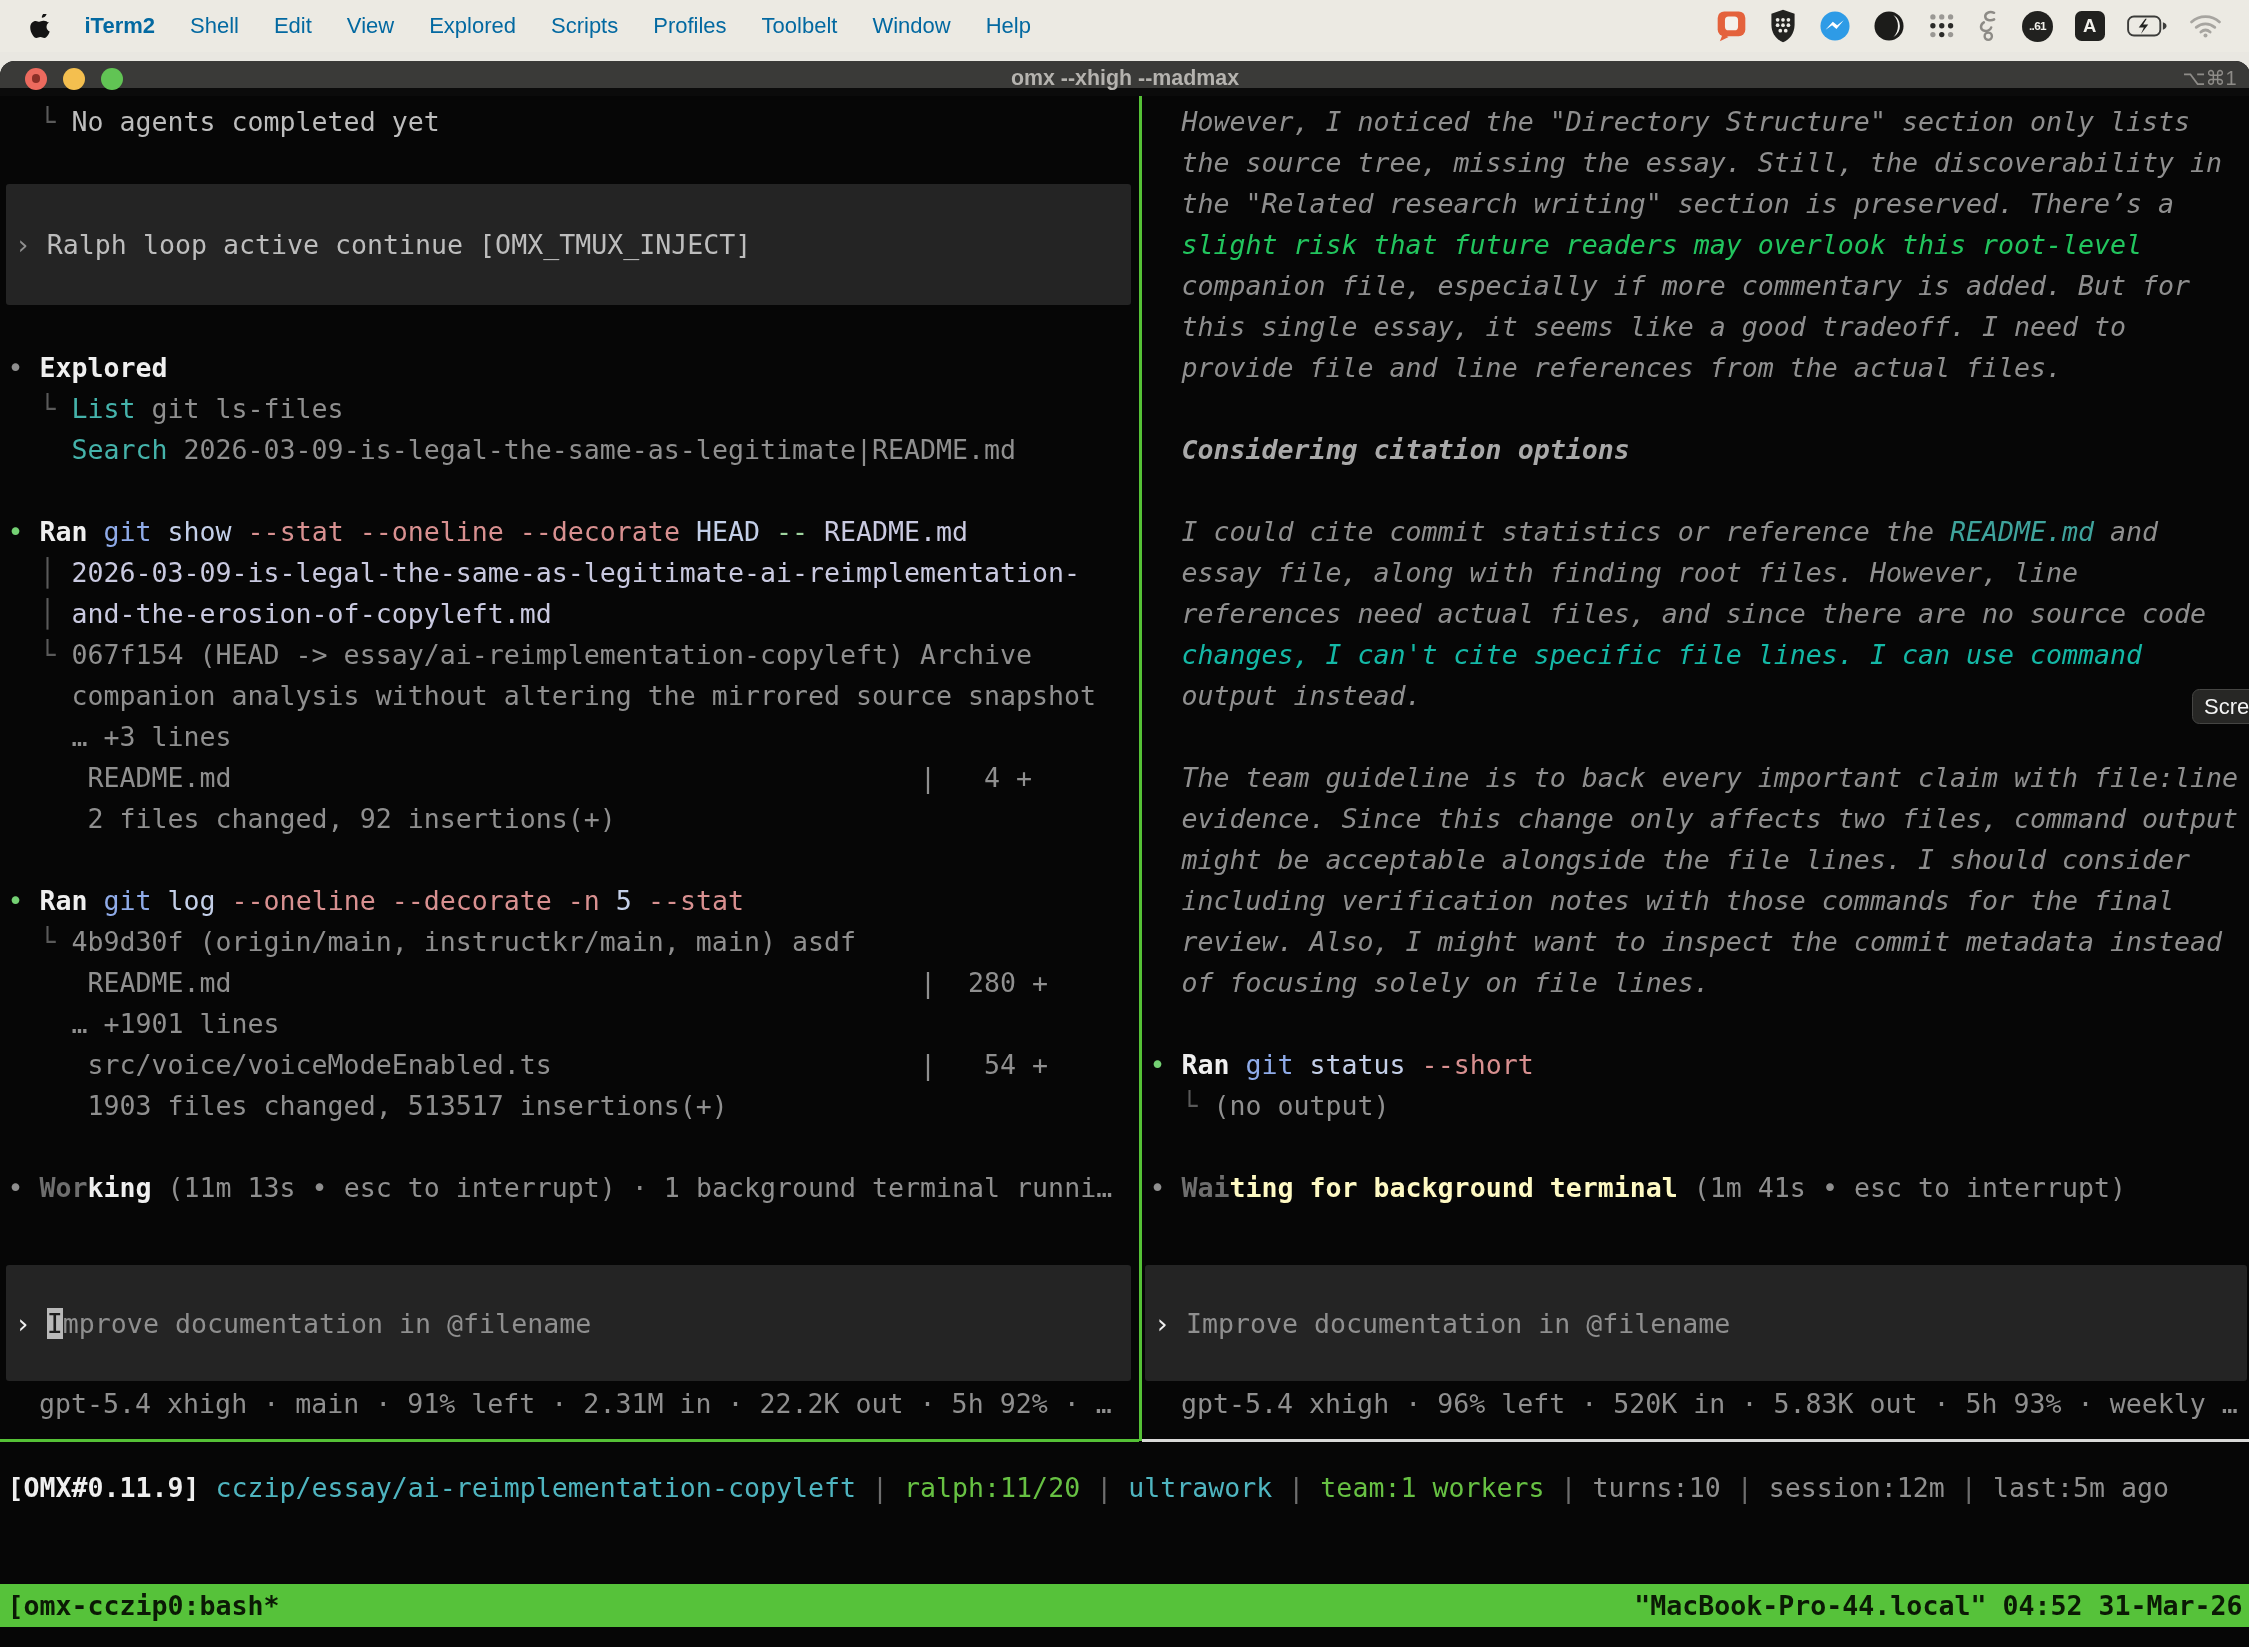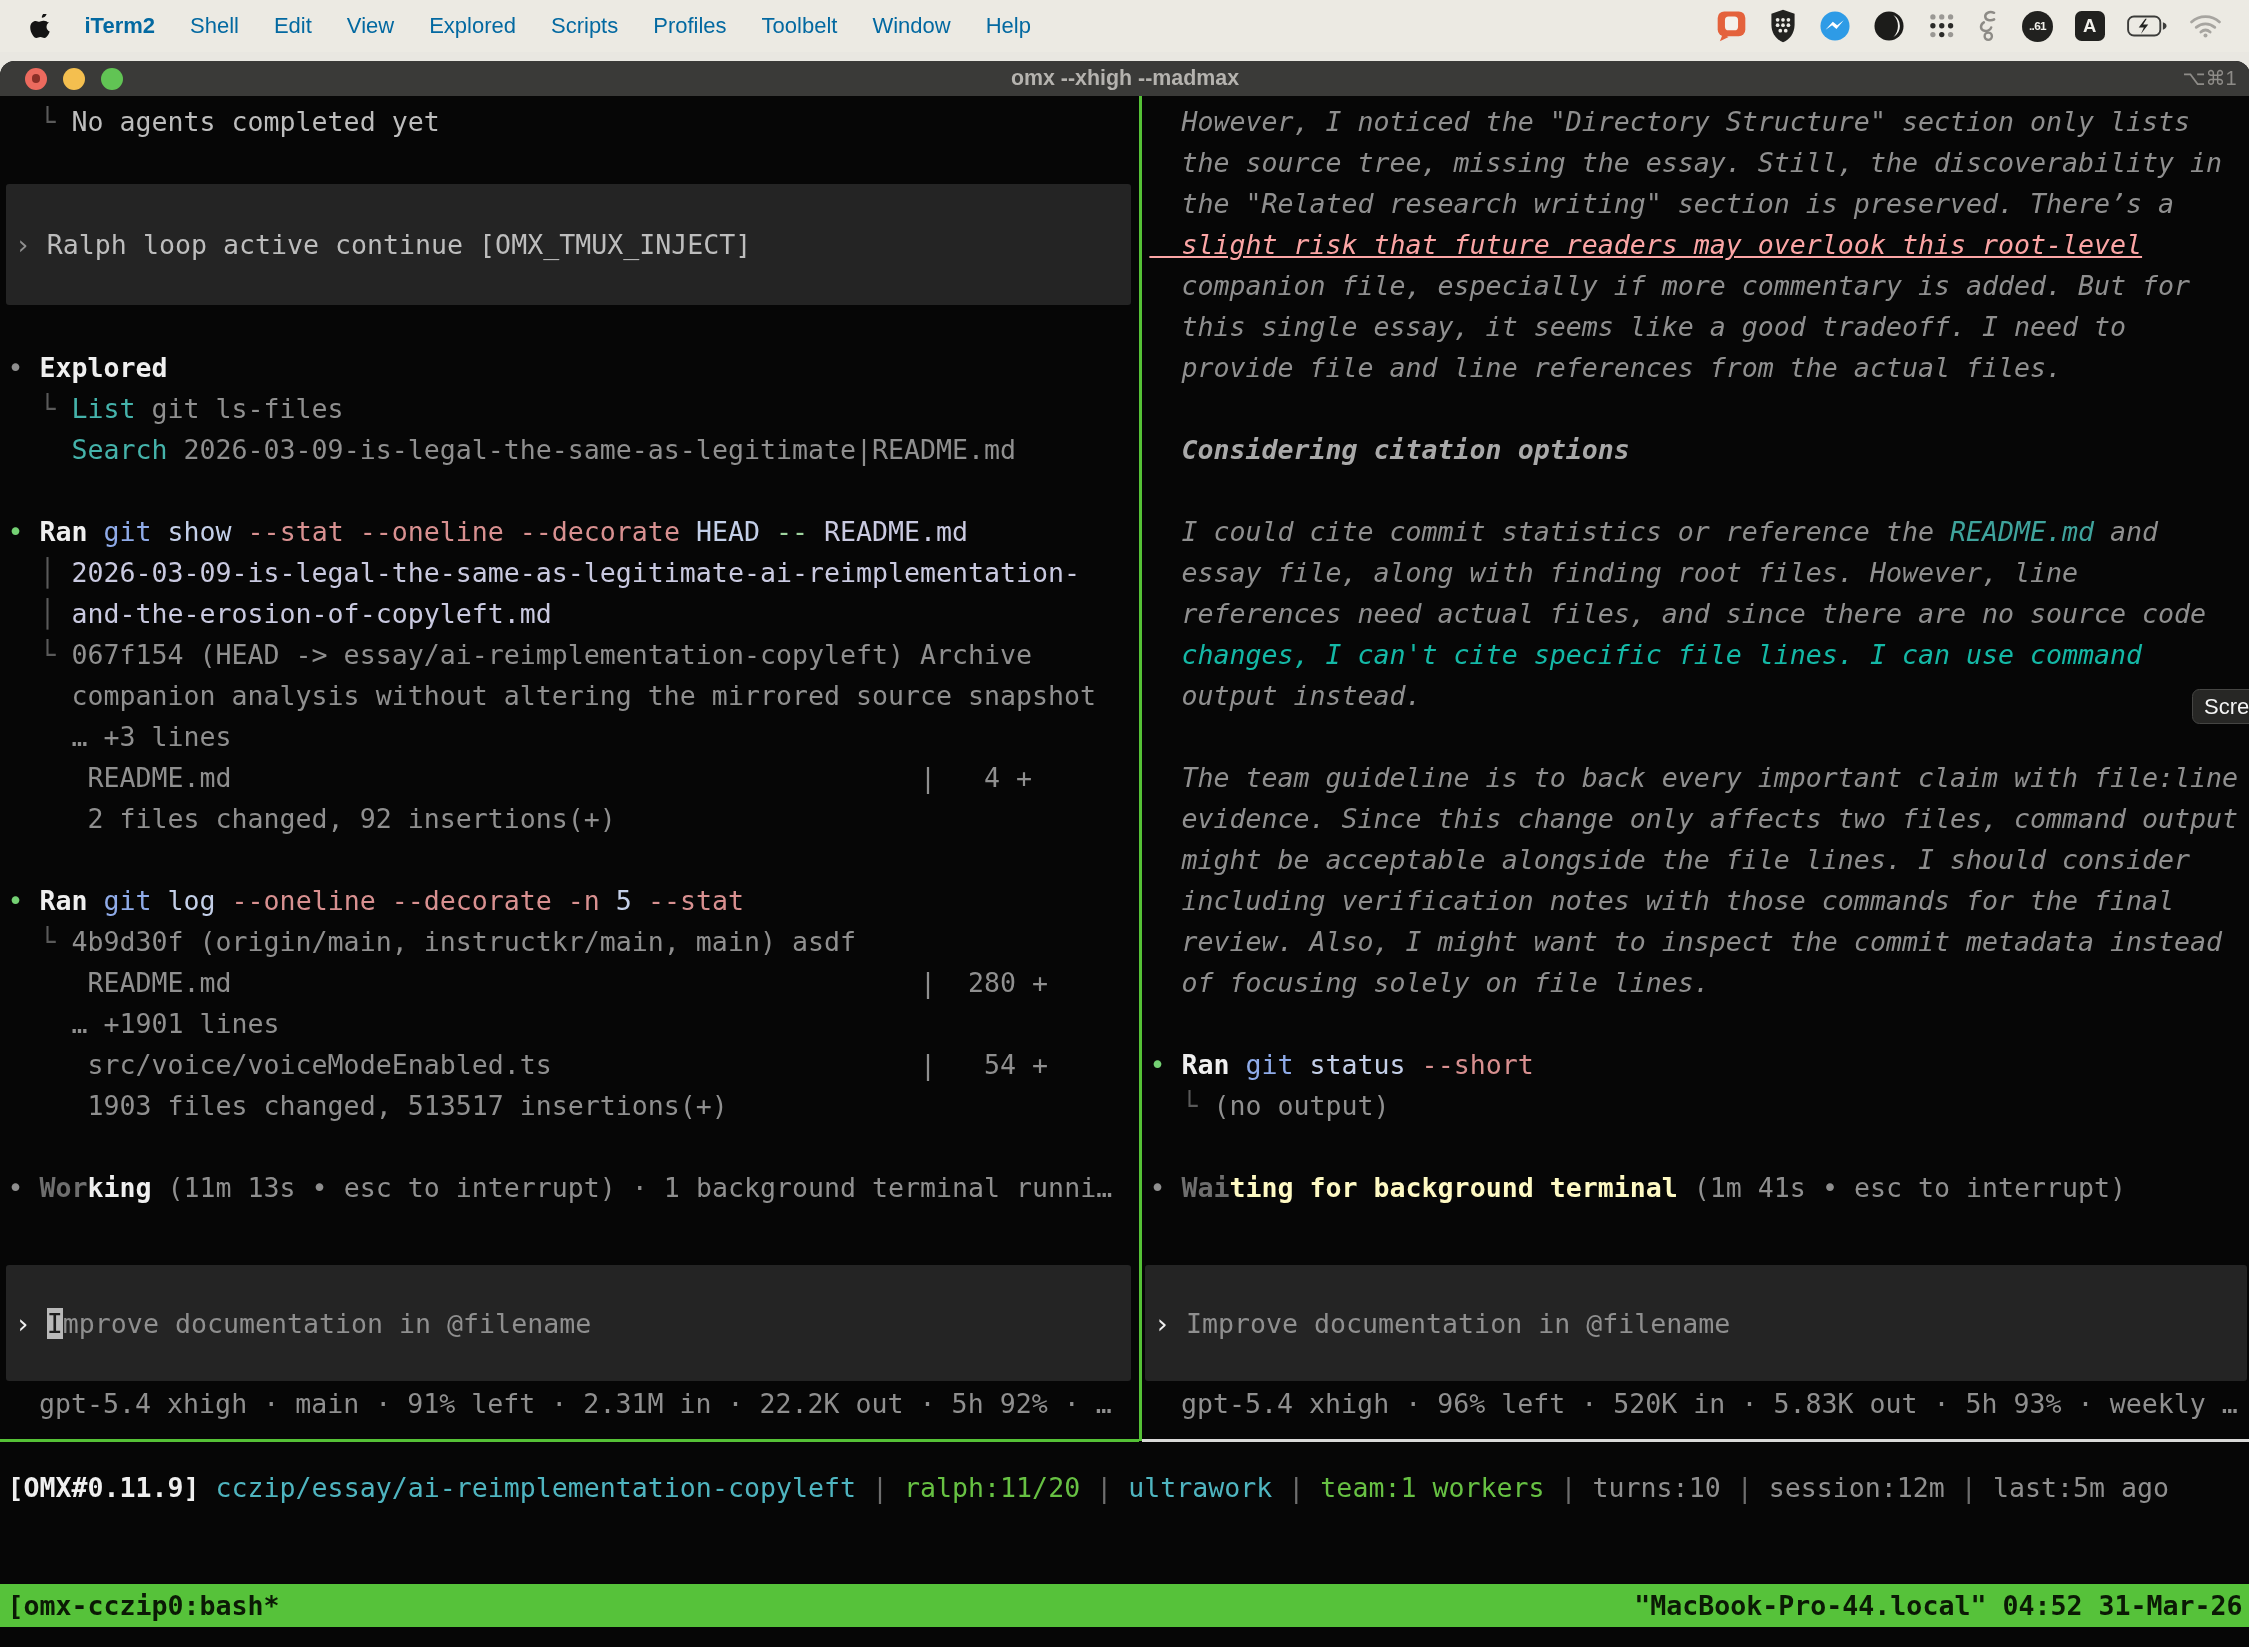--- a/index.html
+++ b/index.html
@@ -11,21 +11,21 @@
   .menu-left { display:flex; align-items:center; gap:35px; font-size:22px; color:#0369a1; }
   .menu-item { white-space:nowrap; }
   .menu-item.app { font-weight:700; }
   .menu-right { display:flex; align-items:center; gap:22px; }
   .mi { display:flex; align-items:center; justify-content:center; }
   .badge61 { width:31px; height:31px; border-radius:50%; background:#21211f; color:#f2f1ec; font-size:11.8px; font-weight:700; display:flex; align-items:center; justify-content:center; letter-spacing:-0.7px; }
   .inputA { width:29.5px; height:29.5px; border-radius:6.6px; background:#21211f; color:#f2f1ec; font-size:18.5px; font-weight:700; display:flex; align-items:center; justify-content:center; }
 
   
   .window { position:absolute; top:61px; left:0; width:2250px; height:1587px; background:#0b0b0b; border-radius:14.8px 14.8px 0 0; overflow:hidden; }
-  .titlebar { position:absolute; top:0; left:0; width:100%; height:35px; background:#3a3a38; }
+  .titlebar { position:absolute; top:0; left:0; width:100%; height:27px; background:#3a3a38; }
   .traffic { position:absolute; left:25px; top:6.6px; display:flex; gap:16px; }
   .light { width:22px; height:22px; border-radius:50%; position:relative; }
   .light.red { background:#ec6a5e; }
   .light.red::after { content:""; position:absolute; left:6.6px; top:6.6px; width:8.9px; height:8.9px; border-radius:50%; background:#8c2f27; }
   .light.yellow { background:#f4bf4f; }
   .light.green { background:#61c454; }
   .title { width:100%; height:35px; line-height:35px; text-align:center; color:#b5b3af; font-size:21.4px; font-weight:700; }
   .shortcut { position:absolute; right:13.3px; top:0; height:35px; line-height:35px; color:#8e8c88; font-size:20px; }
 
   
@@ -208,21 +208,21 @@
       <div class="gptline">gpt-5.4 xhigh · main · 91% left · 2.31M in · 22.2K out · 5h 92% · …</div>
     </div>
 
     <div class="divider-v"></div>
 
     <div class="pane pane-right">
       <div class="lines" id="right-lines">
           <div class="t-line"><span style="color: rgb(143, 143, 143); font-style: italic;">  However, I noticed the "Directory Structure" section only lists</span></div>
           <div class="t-line"><span style="color: rgb(143, 143, 143); font-style: italic;">  the source tree, missing the essay. Still, the discoverability in</span></div>
           <div class="t-line"><span style="color: rgb(143, 143, 143); font-style: italic;">  the "Related research writing" section is preserved. There’s a</span></div>
-          <div class="t-line"><span style="color: #fca5a5; font-style: italic; text-decoration: underline;">  slight risk that future readers may overlook this root-level</span></div>
+          <div class="t-line"><span style="color: #22c55e; font-style: italic;">  slight risk that future readers may overlook this root-level</span></div>
           <div class="t-line"><span style="color: rgb(143, 143, 143); font-style: italic;">  companion file, especially if more commentary is added. But for</span></div>
           <div class="t-line"><span style="color: rgb(143, 143, 143); font-style: italic;">  this single essay, it seems like a good tradeoff. I need to</span></div>
           <div class="t-line"><span style="color: rgb(143, 143, 143); font-style: italic;">  provide file and line references from the actual files.</span></div>
           <div class="t-line"></div>
           <div class="t-line"><span style="color: rgb(169, 169, 169); font-weight: bold; font-style: italic;">  Considering citation options</span></div>
           <div class="t-line"></div>
           <div class="t-line"><span style="color: rgb(143, 143, 143); font-style: italic;">  I could cite commit statistics or reference the </span><span style="color: rgb(63, 163, 156); font-style: italic;">README.md</span><span style="color: rgb(143, 143, 143); font-style: italic;"> and</span></div>
           <div class="t-line"><span style="color: rgb(143, 143, 143); font-style: italic;">  essay file, along with finding root files. However, line</span></div>
           <div class="t-line"><span style="color: rgb(143, 143, 143); font-style: italic;">  references need actual files, and since there are no source code</span></div>
           <div class="t-line"><span style="color: #14b8a6; font-style: italic;">  changes, I can't cite specific file lines. I can use command</span></div>

